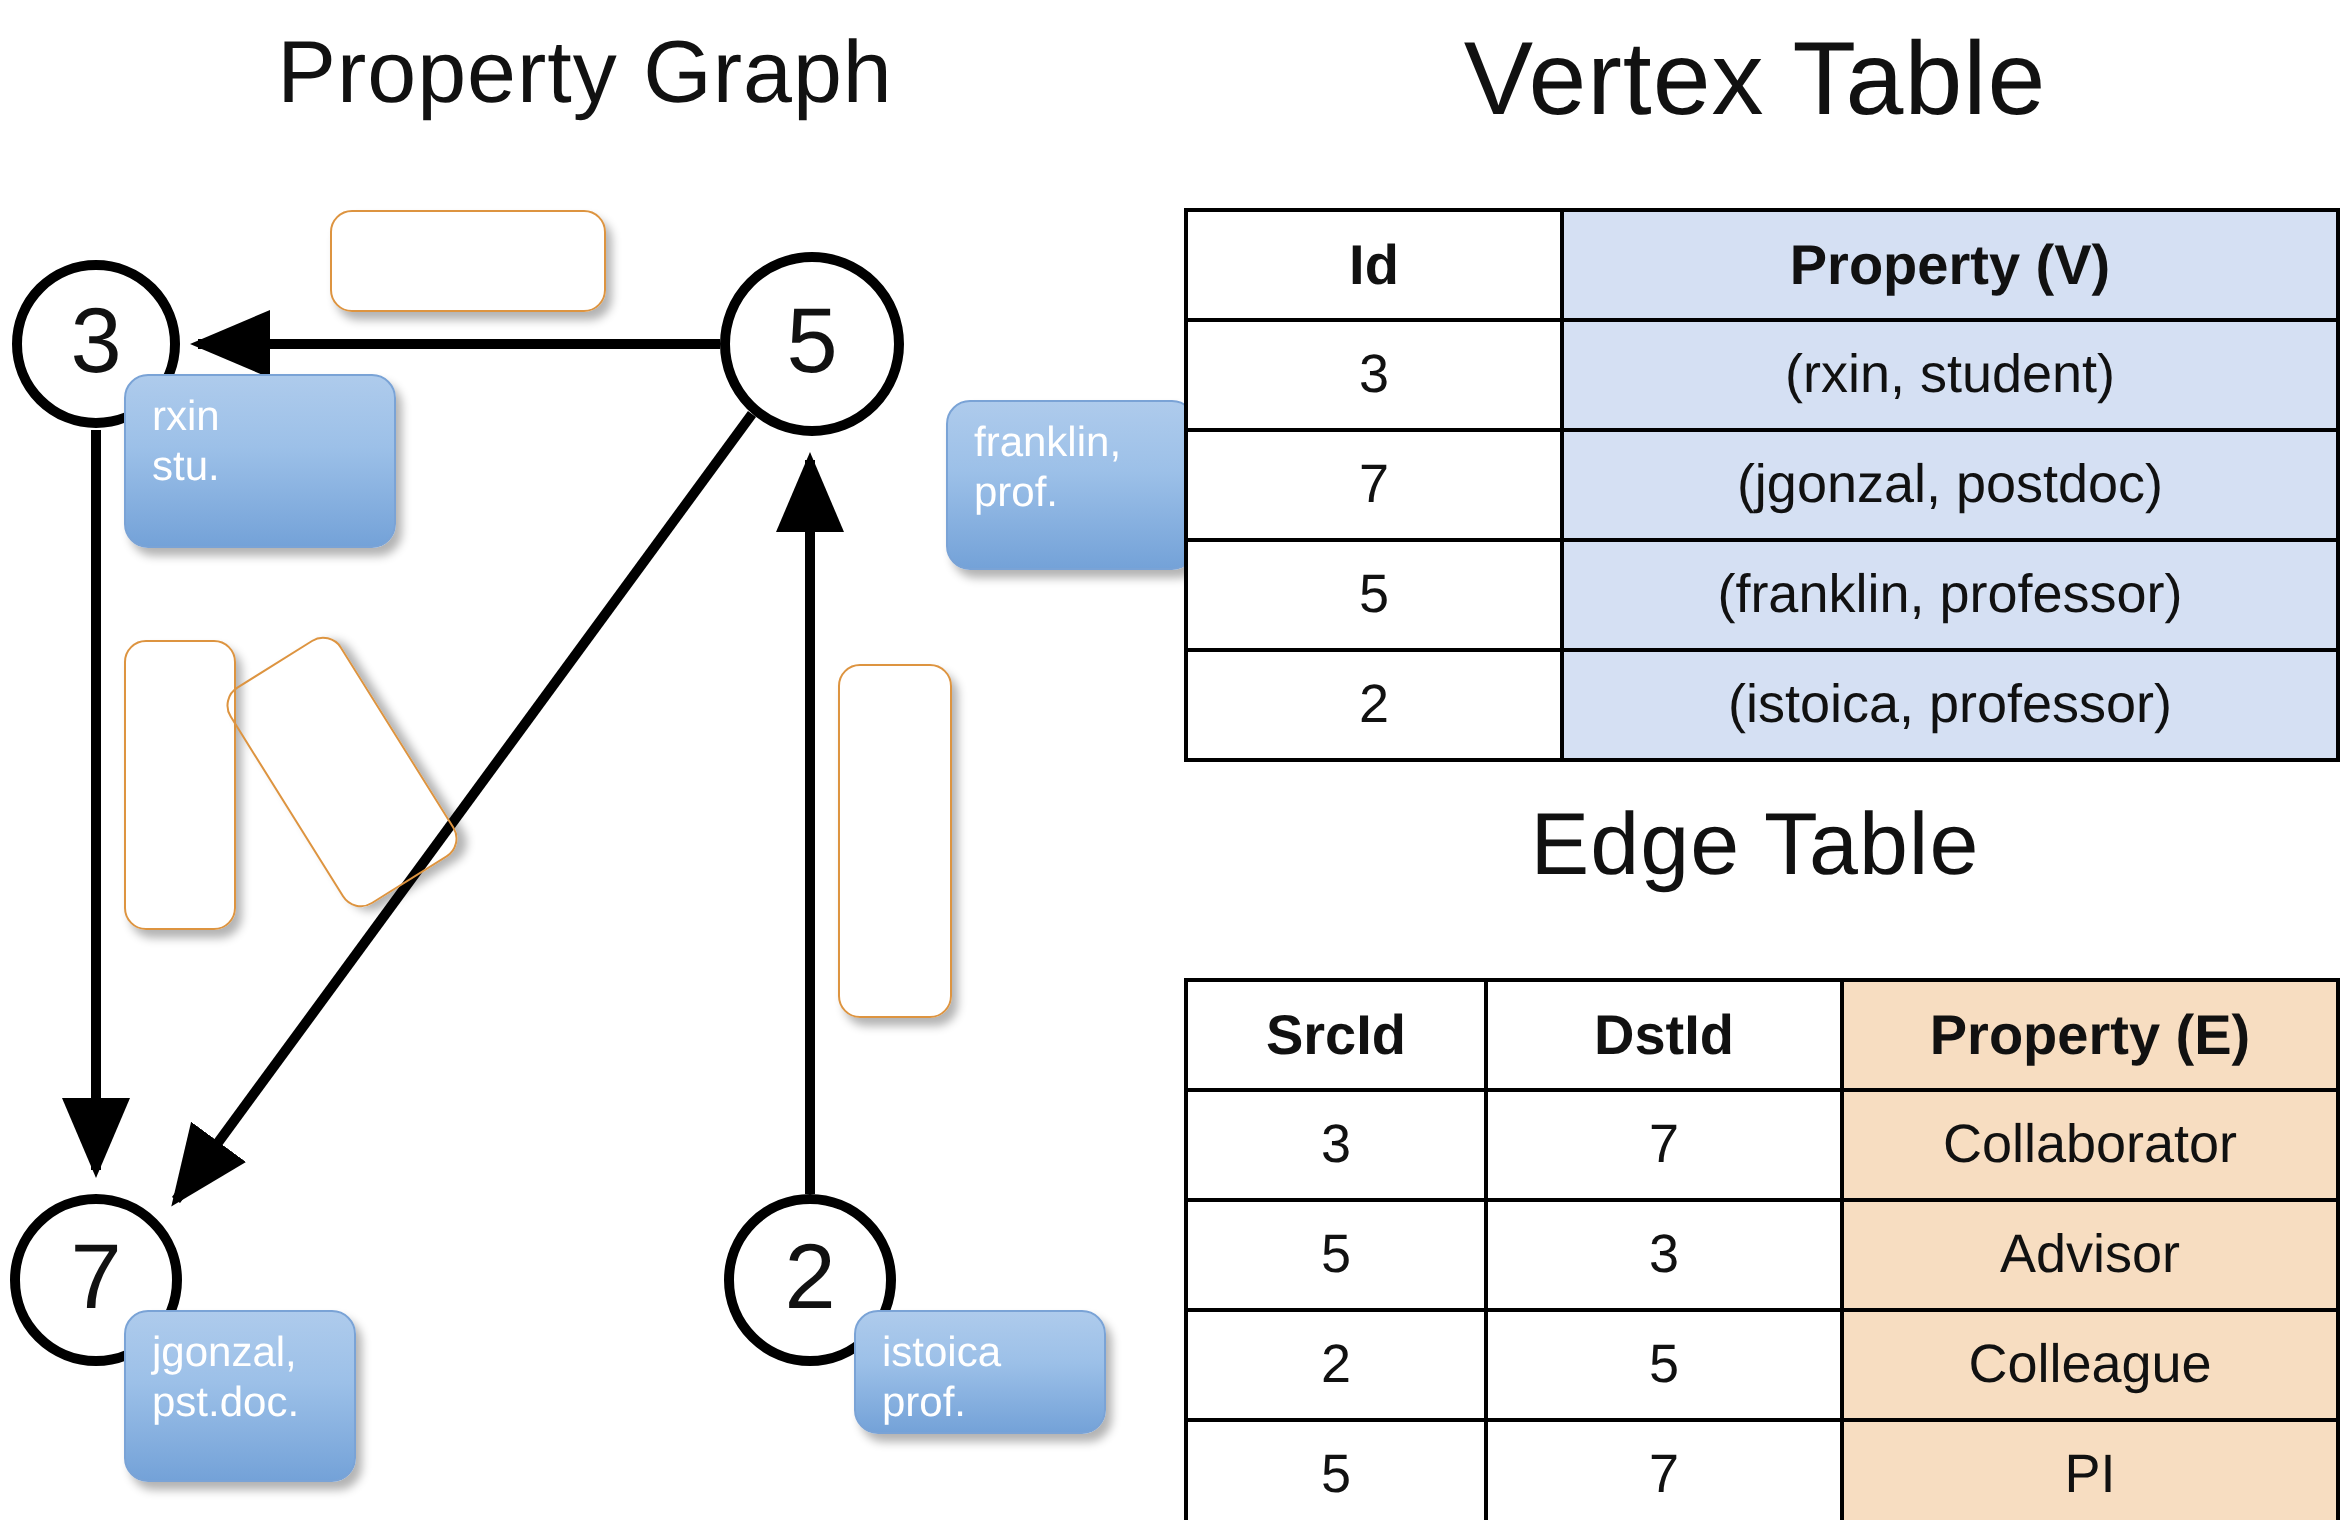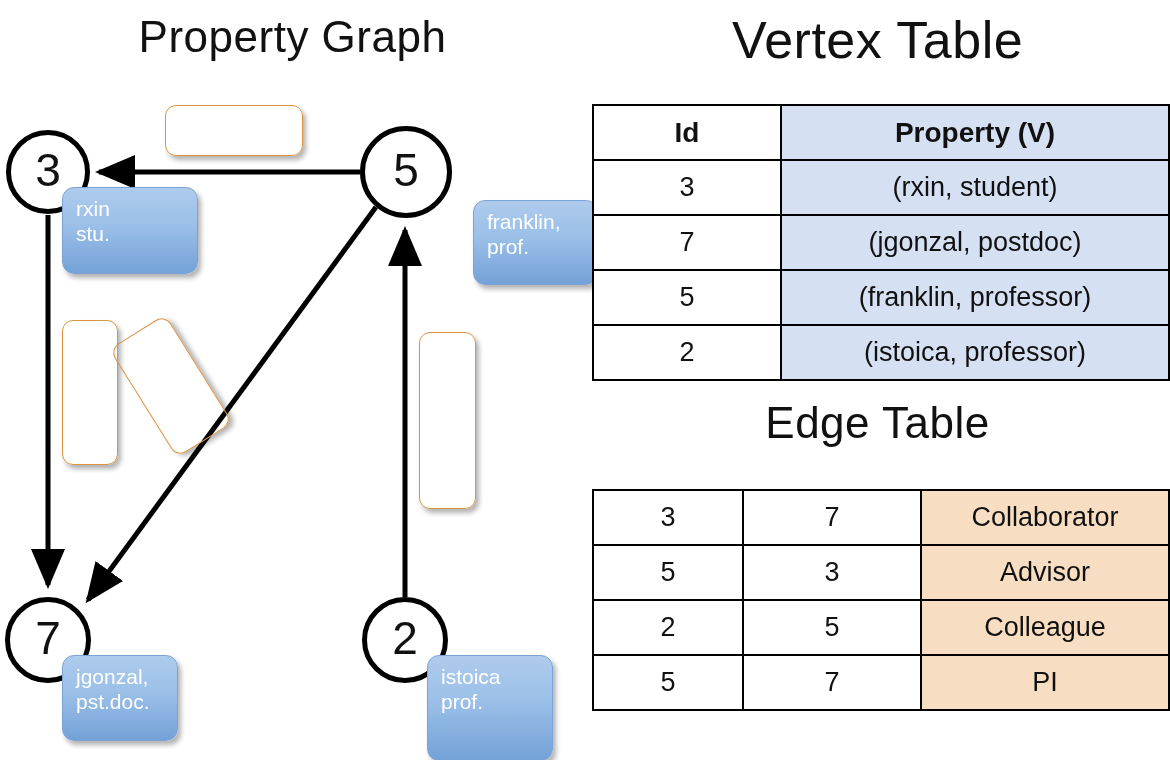--- a/index.html
+++ b/index.html
@@ -116,21 +116,21 @@
   <div class="prop-box" style="left:427px;top:200px;width:125px;height:85px;margin-left:46px;">
     <div>franklin,</div>
     <div>prof.</div>
   </div>
 
   <div class="prop-box" style="left:62px;top:655px;width:116px;height:86px;">
     <div>jgonzal,</div>
     <div>pst.doc.</div>
   </div>
 
-  <div class="prop-box" style="left:427px;top:655px;width:126px;height:106px;">
+  <div class="prop-box" style="left:427px;top:655px;width:126px;height:62px;">
     <div>istoica</div>
     <div>prof.</div>
   </div>
 
   <div class="edge-label" style="left:165px;top:105px;width:138px;height:51px;">
     <span class="inner">Advisor</span>
   </div>
 
   <div class="edge-label vert" style="left:62px;top:320px;width:56px;height:145px;">
     <span class="inner">Collab.</span>
@@ -181,20 +181,25 @@
   <div class="title" id="edge-title">Edge Table</div>
 
   <table class="dt" id="edge-table">
     <colgroup>
         <col style="width:150px">
         <col style="width:178px">
         <col style="width:248px">
       </colgroup>
     <tbody>
       <tr>
+        <th>SrcId</th>
+        <th>DstId</th>
+        <th class="c-orange">Property (E)</th>
+      </tr>
+      <tr>
         <td>3</td>
         <td>7</td>
         <td class="c-orange">Collaborator</td>
       </tr>
       <tr>
         <td>5</td>
         <td>3</td>
         <td class="c-orange">Advisor</td>
       </tr>
       <tr>

